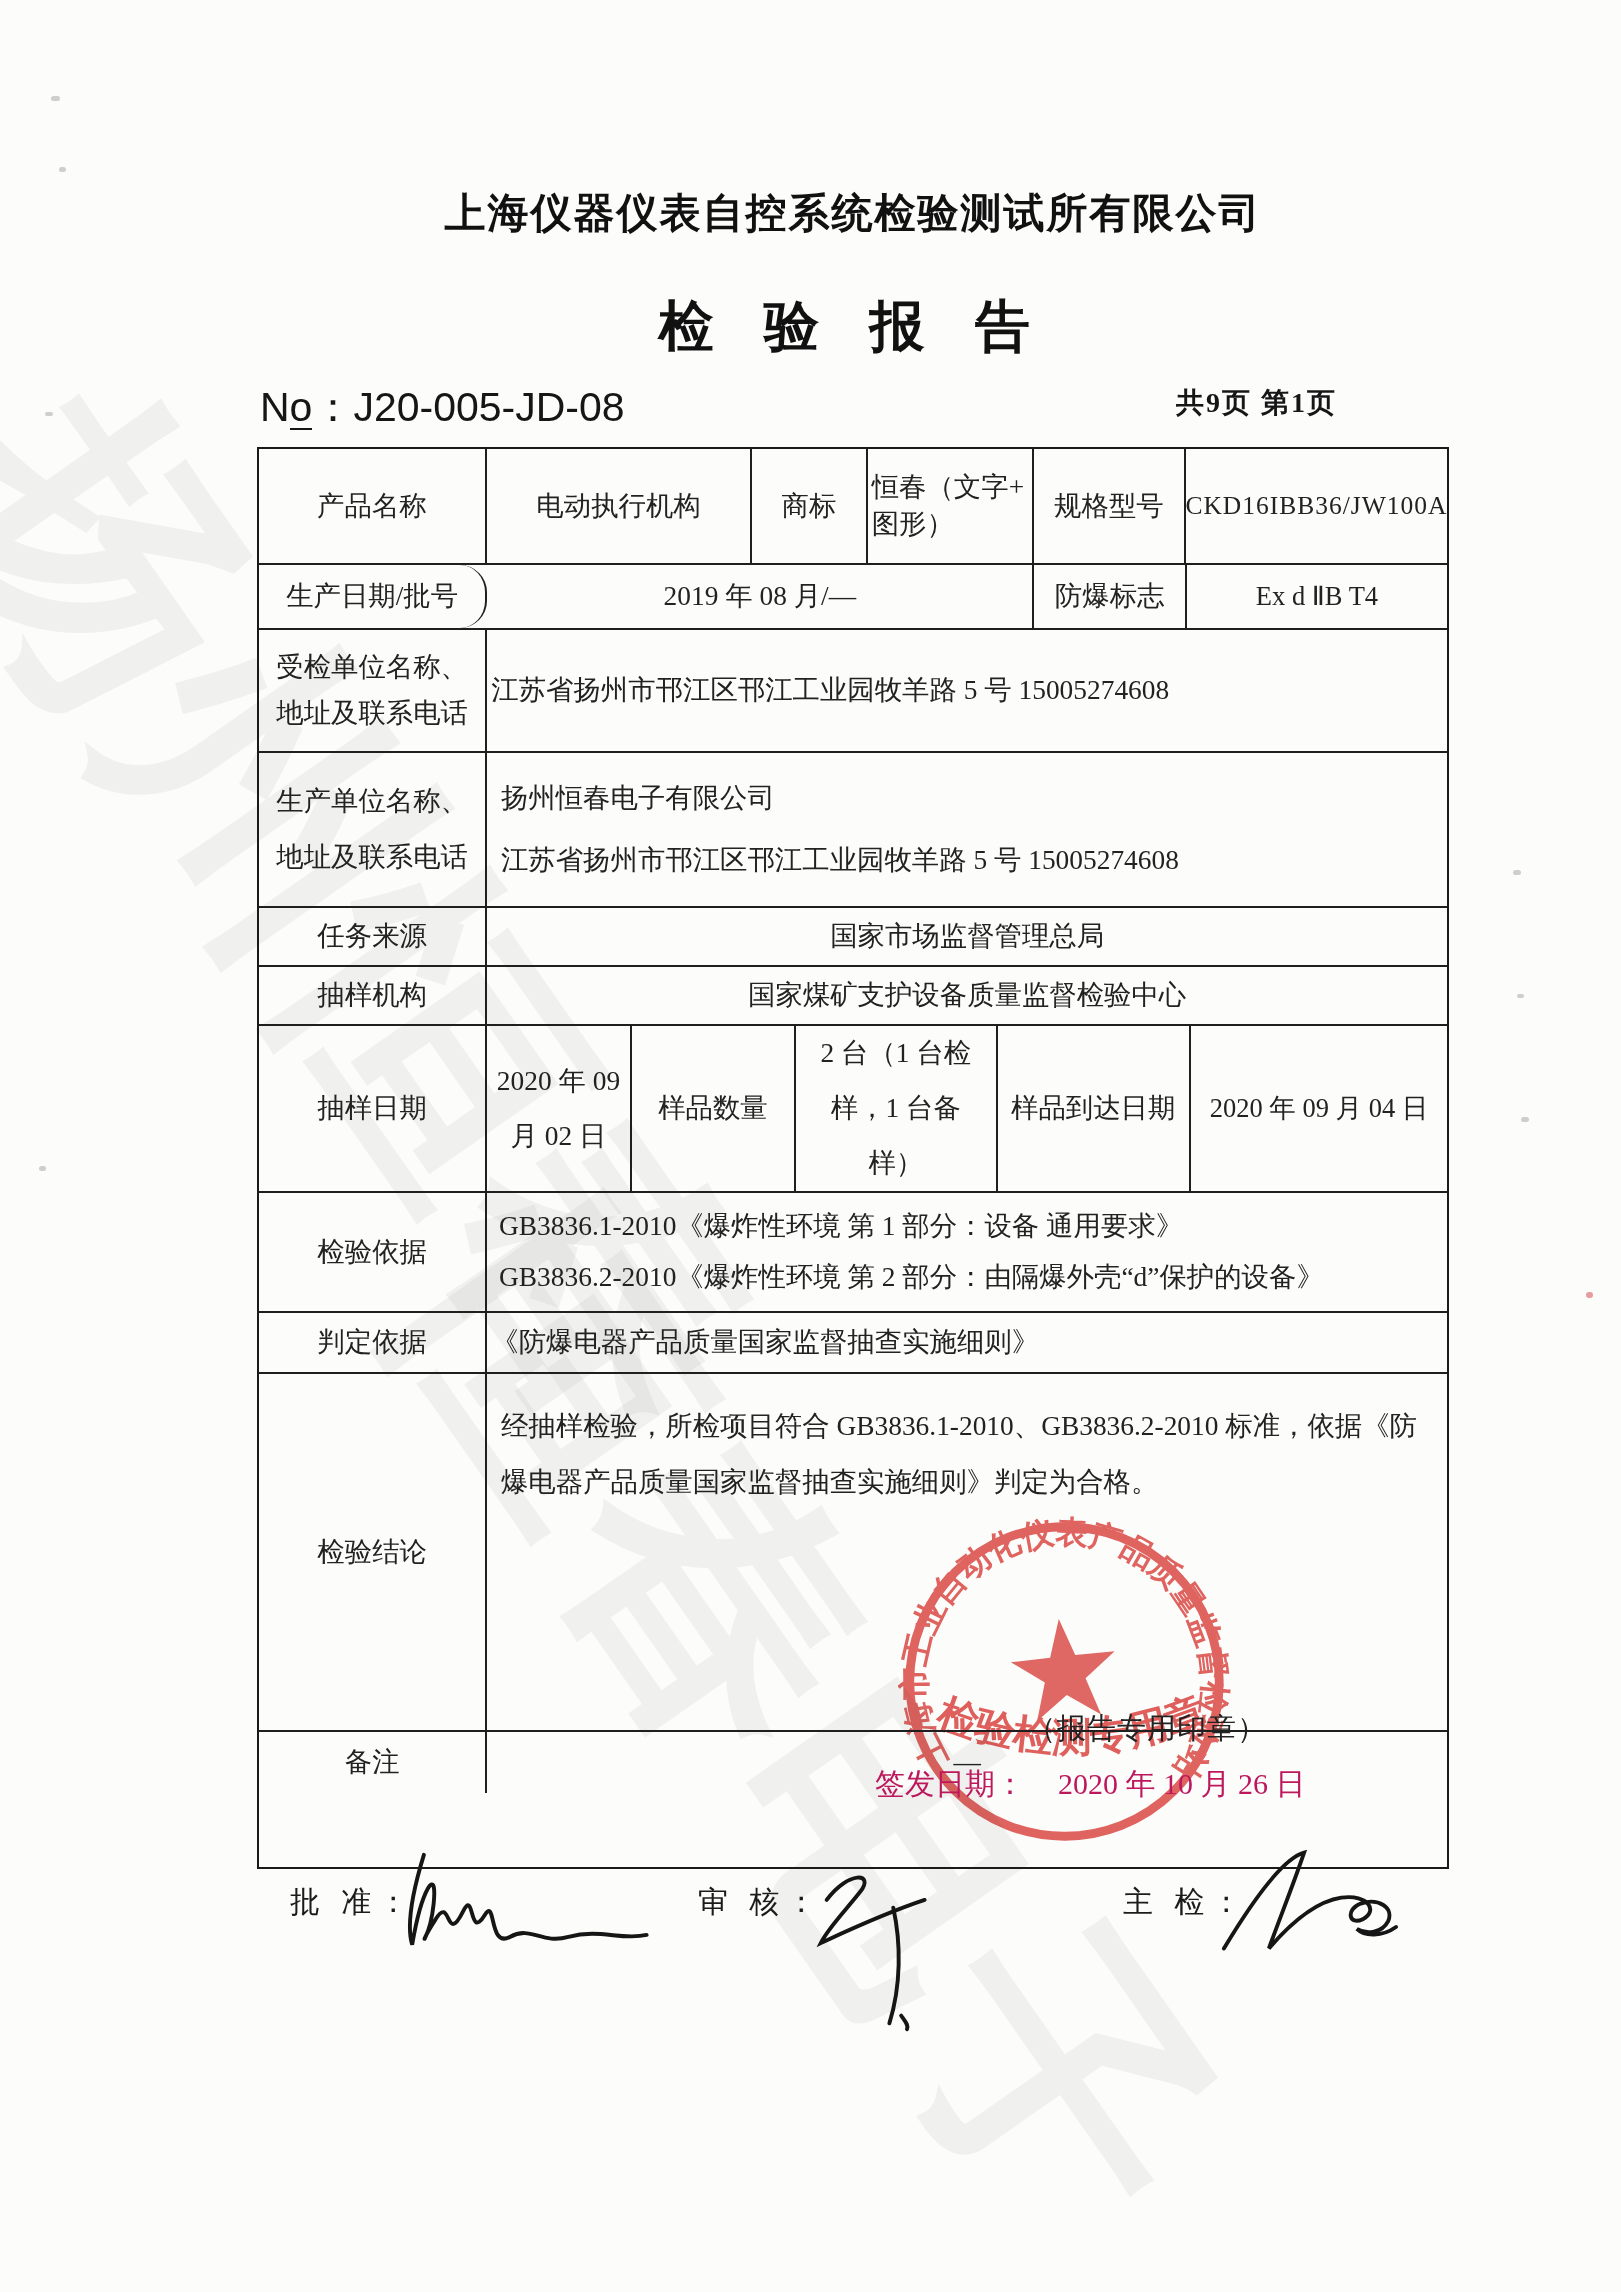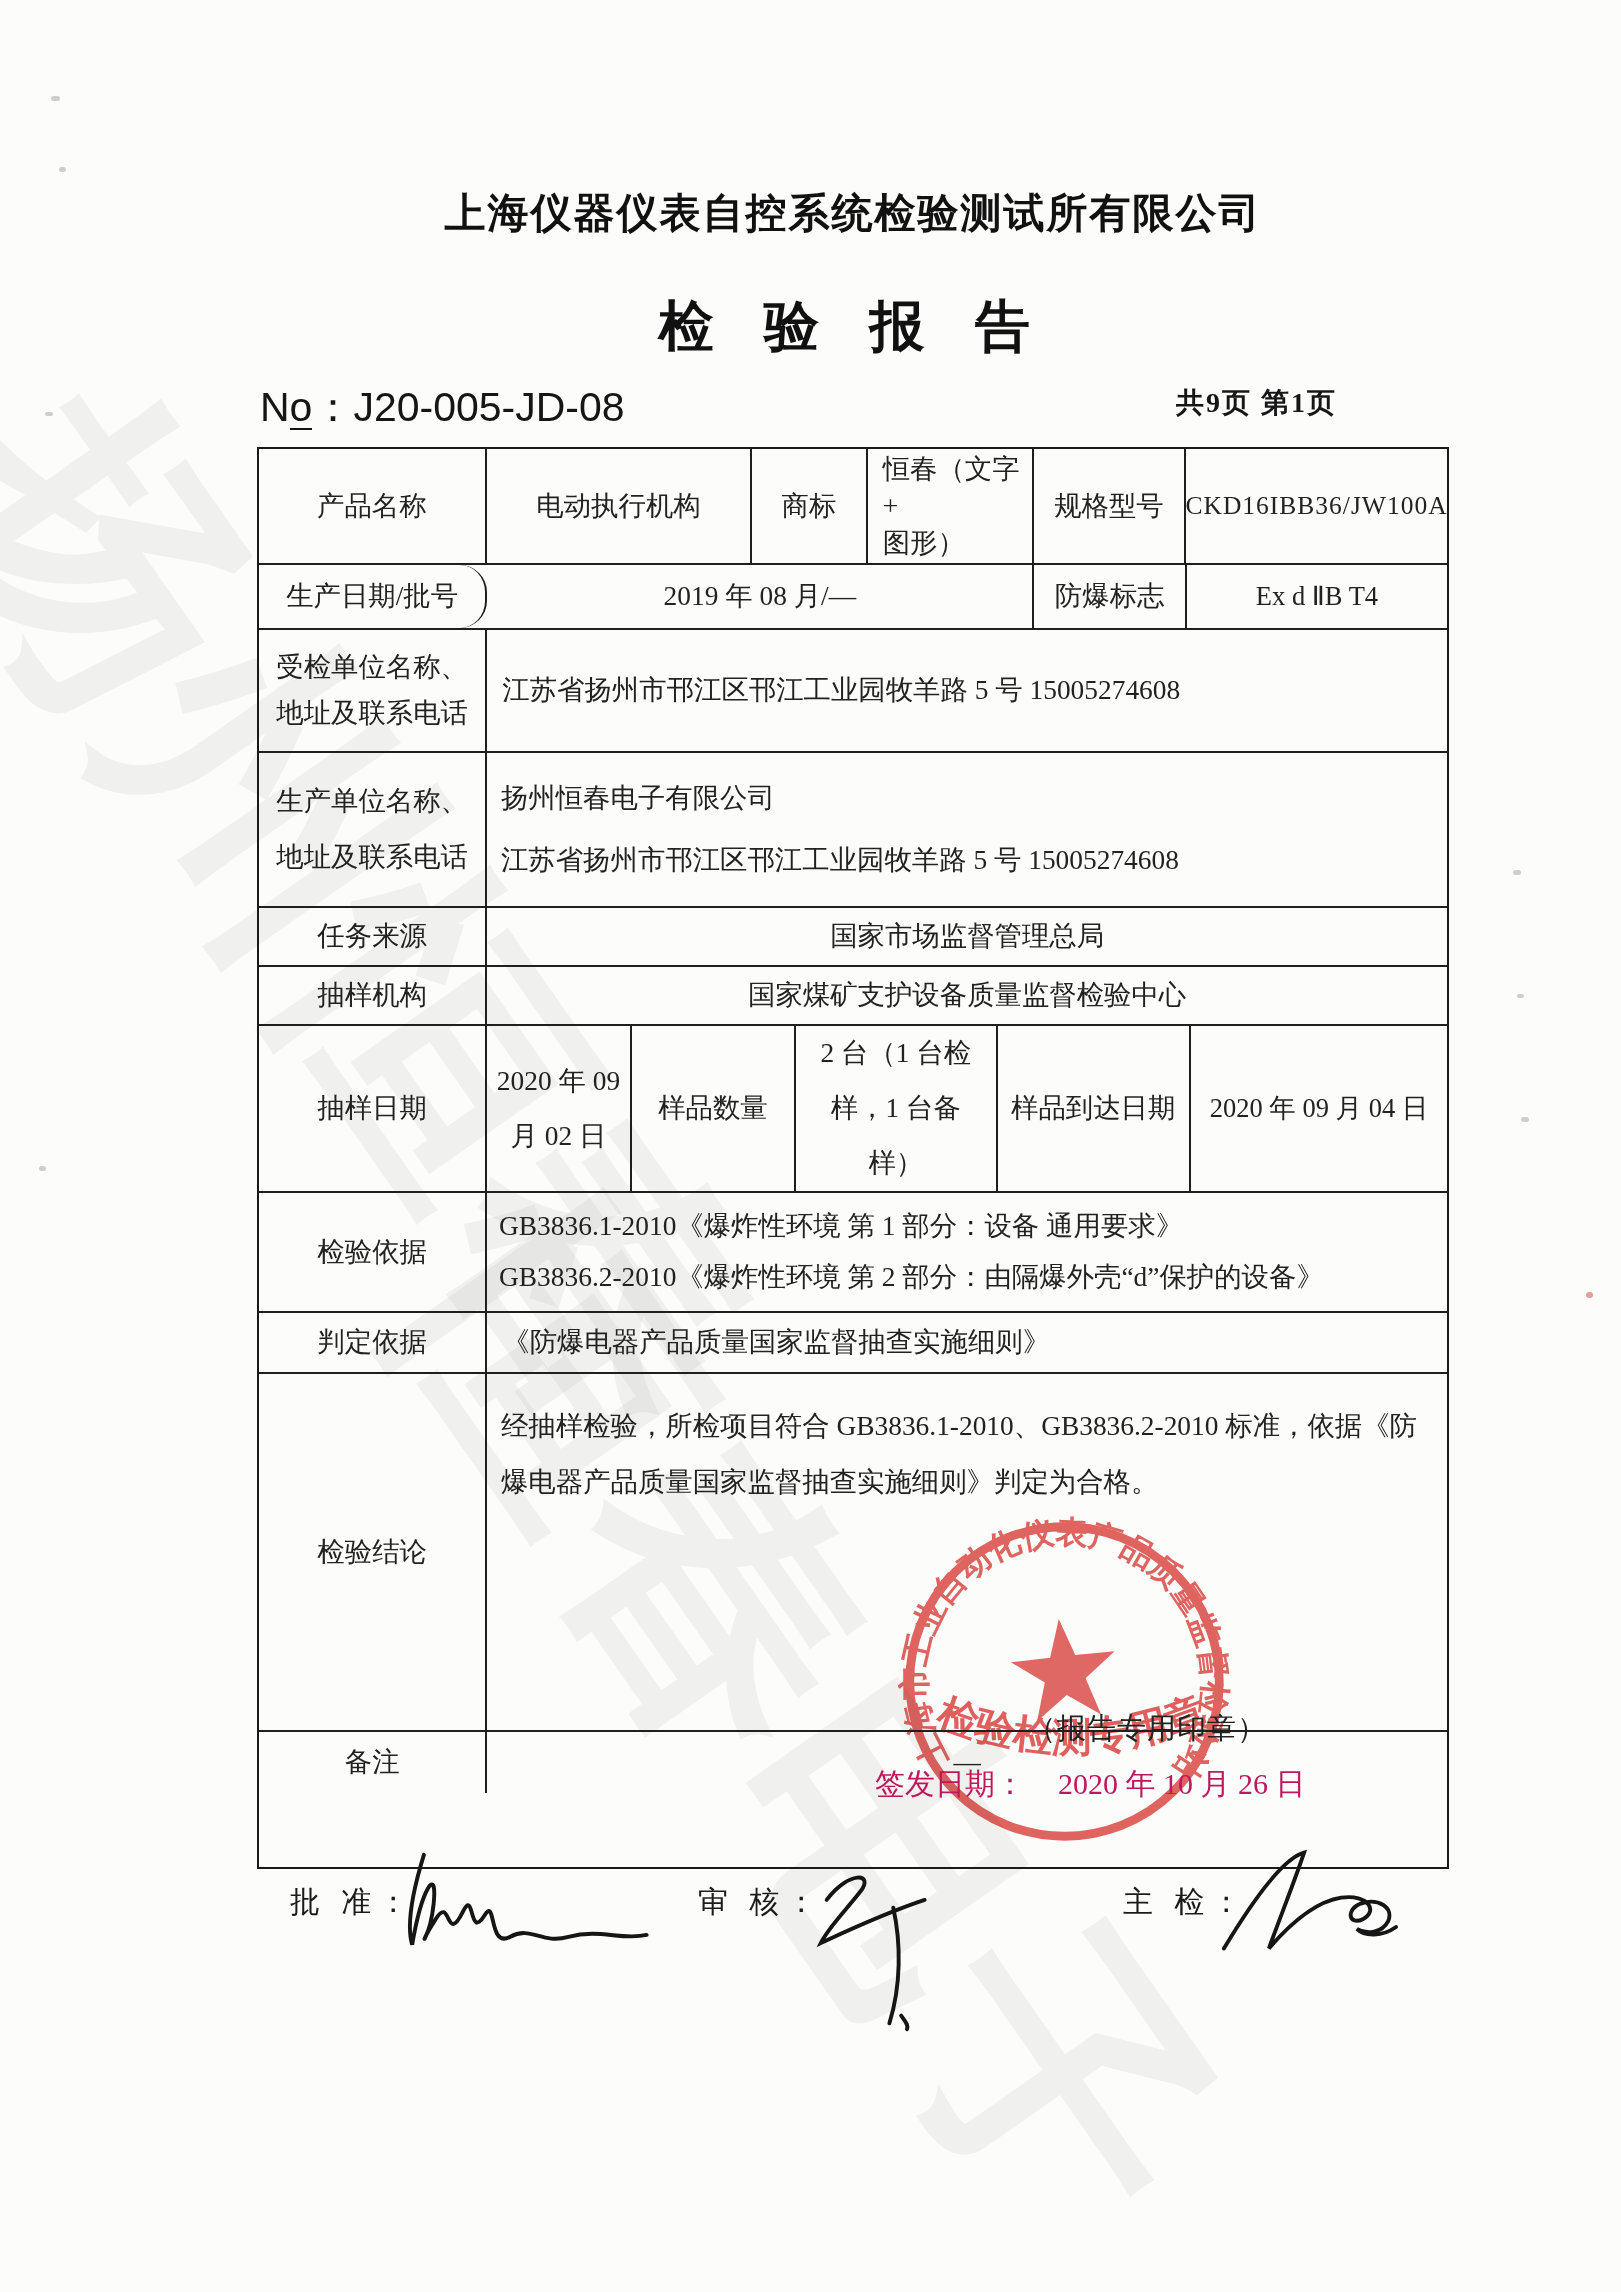--- a/index.html
+++ b/index.html
@@ -30,21 +30,21 @@
   }
   .trow{display:flex;border-bottom:2px solid #1f1f1f;box-sizing:border-box;}
   .trow:last-child{border-bottom:none;}
   .tcell{
     border-right:2px solid #1f1f1f;box-sizing:border-box;
     display:flex;align-items:center;justify-content:center;text-align:center;
     font-size:27.4px;line-height:1.35;padding:2px 5.9px;color:#222;
   }
   .tcell:last-child{border-right:none;}
   .pre{white-space:pre-line;}
-  .leftal{justify-content:flex-start;text-align:left;padding-left:15px;}
+  .leftal{justify-content:flex-start;text-align:left;padding-left:4px;}
   .twoline-label{flex-direction:column;justify-content:space-evenly;align-items:center;padding:9.8px 3.9px;}
   .twoline-value{flex-direction:column;justify-content:space-evenly;align-items:flex-start;padding-left:13.7px;text-align:left;}
   .basis-cell{flex-direction:column;justify-content:space-evenly;align-items:flex-start;padding-left:11.8px;text-align:left;}
   .conclusion-cell{align-items:flex-start;justify-content:flex-start;padding:0;}
   .conclusion-text{
     margin:23.5px 0 0 13.7px;width:936px;text-align:left;line-height:2.05;font-size:27.4px;
   }
   .mono-ish{letter-spacing:1px;}
   
   .stamp{left:898px;top:1515px;width:333px;height:333px;mix-blend-mode:multiply;opacity:0.88;}

